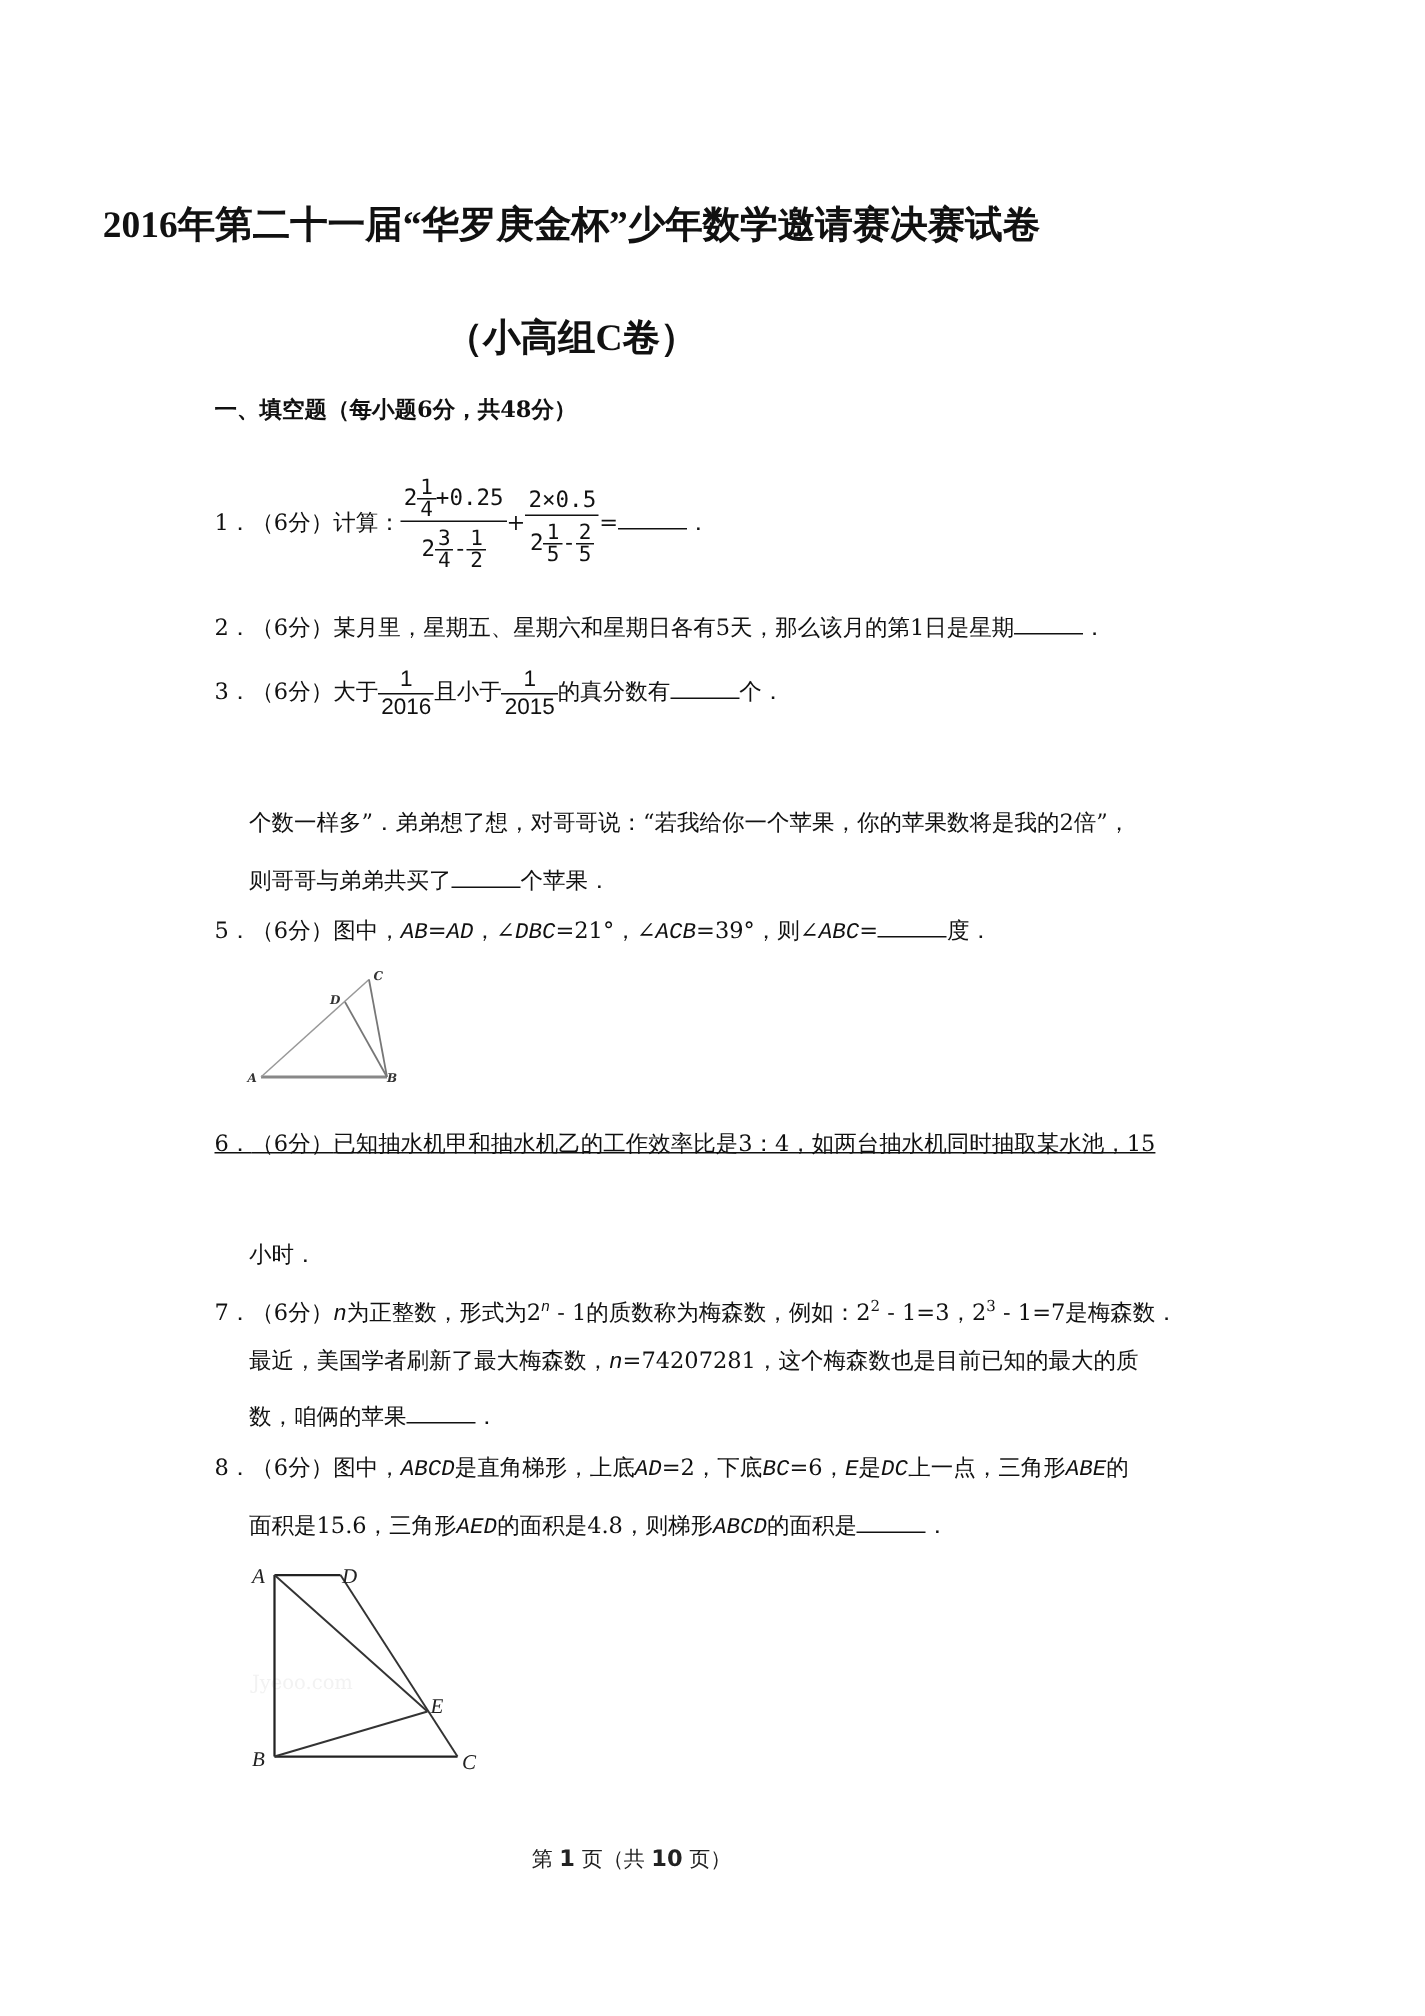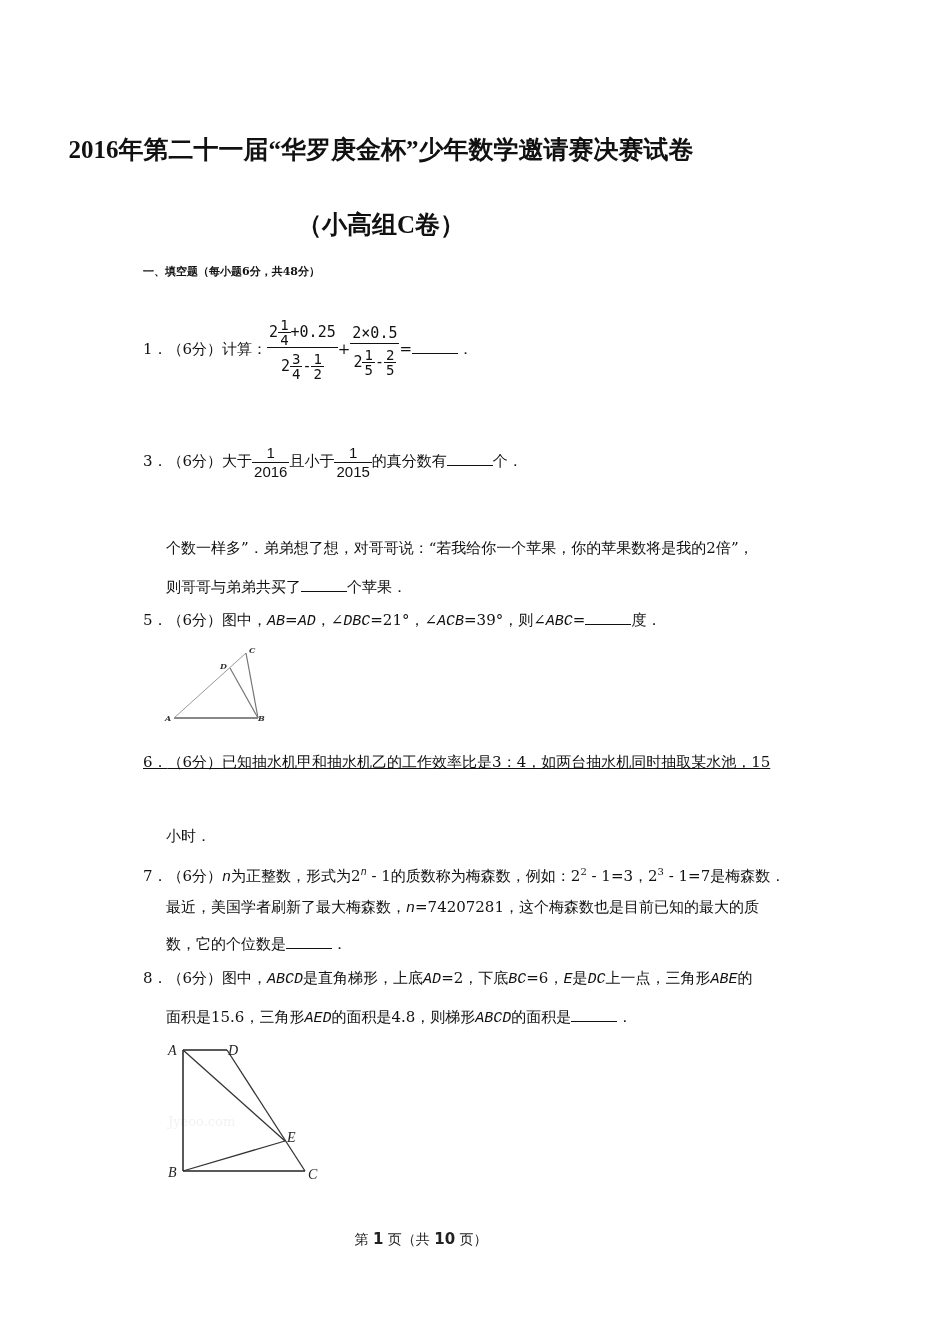--- a/index.html
+++ b/index.html
@@ -3,21 +3,21 @@
 <meta charset="utf-8">
 <style>
   html, body { margin: 0; padding: 0; background: #ffffff; }
   body { width: 950px; height: 1344px; position: relative; overflow: hidden;
          font-family: "DejaVu Serif", "Liberation Serif", serif; color: #111; }
   .page { position: absolute; left: 0; top: 0; width: 950px; height: 1344px; }
   .title { position: absolute; left: 0; width: 762px; text-align: center; font-weight: bold;
            font-size: 25px; letter-spacing: 0px; font-family: "Liberation Serif", "DejaVu Serif", serif; }
   .t1 { top: 133px; }
   .t2 { top: 208px; }
-  .section { position: absolute; left: 143px; top: 264px; font-size: 11px; font-weight: bold; }
+  .section { position: absolute; left: 143px; top: 264px; font-size: 15px; font-weight: bold; }
   .q { position: absolute; left: 143px; font-size: 15px; line-height: 15px; white-space: nowrap; }
   .cont { position: absolute; left: 166px; font-size: 15px; line-height: 15px; white-space: nowrap; }
   .blank { display: inline-block; width: 46px; border-bottom: 1px solid #111; height: 12px; vertical-align: baseline; }
   .it { font-style: italic; font-family: Liberation Mono, monospace; margin-top: 44px; }
   .frac { display: inline-block; vertical-align: middle; text-align: center; font-family: "DejaVu Sans Mono", monospace; }
   .frac .num { display: block; border-bottom: 1px solid #111; padding: 0 2px; }
   .frac .den { display: block; padding: 0 2px; }
   .sm { font-size: 14px; }
   sup { font-size: 10px; }
   .fig { position: absolute; }
@@ -38,20 +38,23 @@
   <div class="q" style="top:318px; line-height:40px;">
     <span>1．</span><span>（6分）</span><span>计算：</span><span class="frac" style="font-size:15px;">
       <span class="num" style="line-height:20px;"><span>2</span><span class="frac sm" style="line-height:14px;"><span class="num">1</span><span class="den">4</span></span><span>+0.25</span></span>
       <span class="den" style="line-height:20px; padding-top:4px;"><span>2</span><span class="frac sm" style="line-height:14px;"><span class="num">3</span><span class="den">4</span></span><span>-</span><span class="frac sm" style="line-height:14px;"><span class="num">1</span><span class="den">2</span></span></span>
     </span><span>+</span><span class="frac" style="font-size:15px;">
       <span class="num" style="line-height:20px;">2×0.5</span>
       <span class="den" style="line-height:20px; padding-top:4px;"><span>2</span><span class="frac sm" style="line-height:14px;"><span class="num">1</span><span class="den">5</span></span><span>-</span><span class="frac sm" style="line-height:14px;"><span class="num">2</span><span class="den">5</span></span></span>
     </span><span>=</span><span class="blank"></span><span>．</span>
   </div>
 
+  <div class="q" style="top:410px;">
+    <span>2．</span><span>（6分）</span><span>某月里，星期五、星期六和星期日各有5天，那么该月的第1日是星期</span><span class="blank"></span><span>．</span>
+  </div>
 
   <div class="q" style="top:443px; line-height:36px;">
     <span>3．</span><span>（6分）</span><span>大于</span><span class="frac" style="line-height:18px; font-family:'Liberation Sans Narrow','Liberation Sans',sans-serif;"><span class="num" style="padding:0 6px;">1</span><span class="den">2016</span></span><span>且小于</span><span class="frac" style="line-height:18px; font-family:'Liberation Sans Narrow','Liberation Sans',sans-serif;"><span class="num" style="padding:0 6px;">1</span><span class="den">2015</span></span><span>的真分数有</span><span class="blank"></span><span>个．</span>
   </div>
 
   <div class="cont" style="top:541px;">个数一样多”．弟弟想了想，对哥哥说：“若我给你一个苹果，你的苹果数将是我的2倍”，</div>
   <div class="cont" style="top:579px;">
     <span>则哥哥与弟弟共买了</span><span class="blank"></span><span>个苹果．</span>
   </div>
 
@@ -75,21 +78,21 @@
   </div>
   <div class="cont" style="top:829px;">小时．</div>
 
   <div class="q" style="top:864px;">
     <span>7．</span><span>（6分）</span><span class="it">n</span><span>为正整数，形式为2</span><sup class="it">n</sup><span> - 1的质数称为梅森数，例如：2</span><sup>2</sup><span> - 1=3，2</span><sup>3</sup><span> - 1=7是梅森数．</span>
   </div>
   <div class="cont" style="top:900px;">
     <span>最近，美国学者刷新了最大梅森数，</span><span class="it">n</span><span>=74207281，这个梅森数也是目前已知的最大的质</span>
   </div>
   <div class="cont" style="top:936px;">
-    <span>数，它的个位数是</span><span class="blank"></span><span>．</span>
+    <span>数，咱俩的苹果</span><span class="blank"></span><span>．</span>
   </div>
 
   <div class="q" style="top:971px;">
     <span>8．</span><span>（6分）</span><span>图中，</span><span class="it">ABCD</span><span>是直角梯形，上底</span><span class="it">AD</span><span>=2，下底</span><span class="it">BC</span><span>=6，</span><span class="it">E</span><span>是</span><span class="it">DC</span><span>上一点，三角形</span><span class="it">ABE</span><span>的</span>
   </div>
   <div class="cont" style="top:1009px;">
     <span>面积是15.6，三角形</span><span class="it">AED</span><span>的面积是4.8，则梯形</span><span class="it">ABCD</span><span>的面积是</span><span class="blank"></span><span>．</span>
   </div>
 
   <svg class="fig" style="left:160px; top:1038px;" width="175" height="150">

